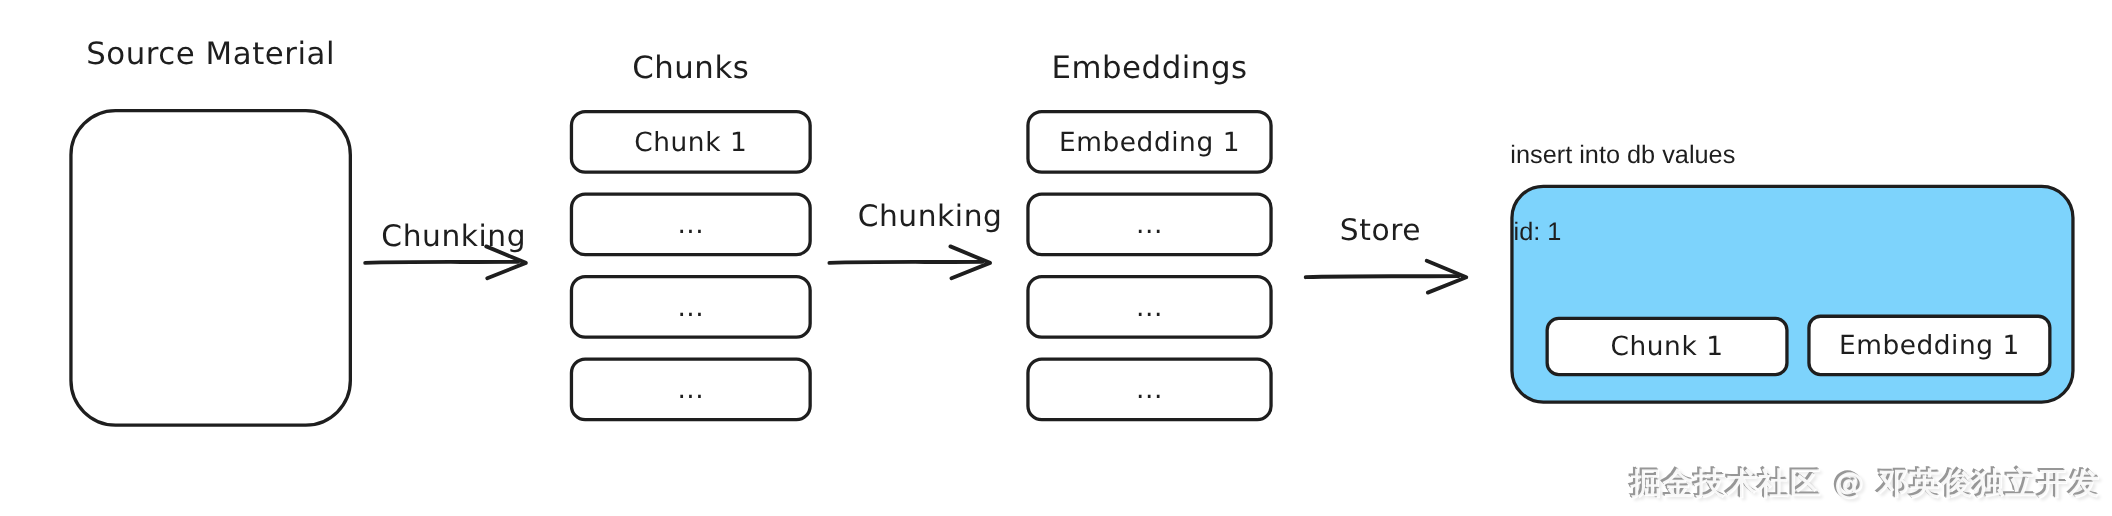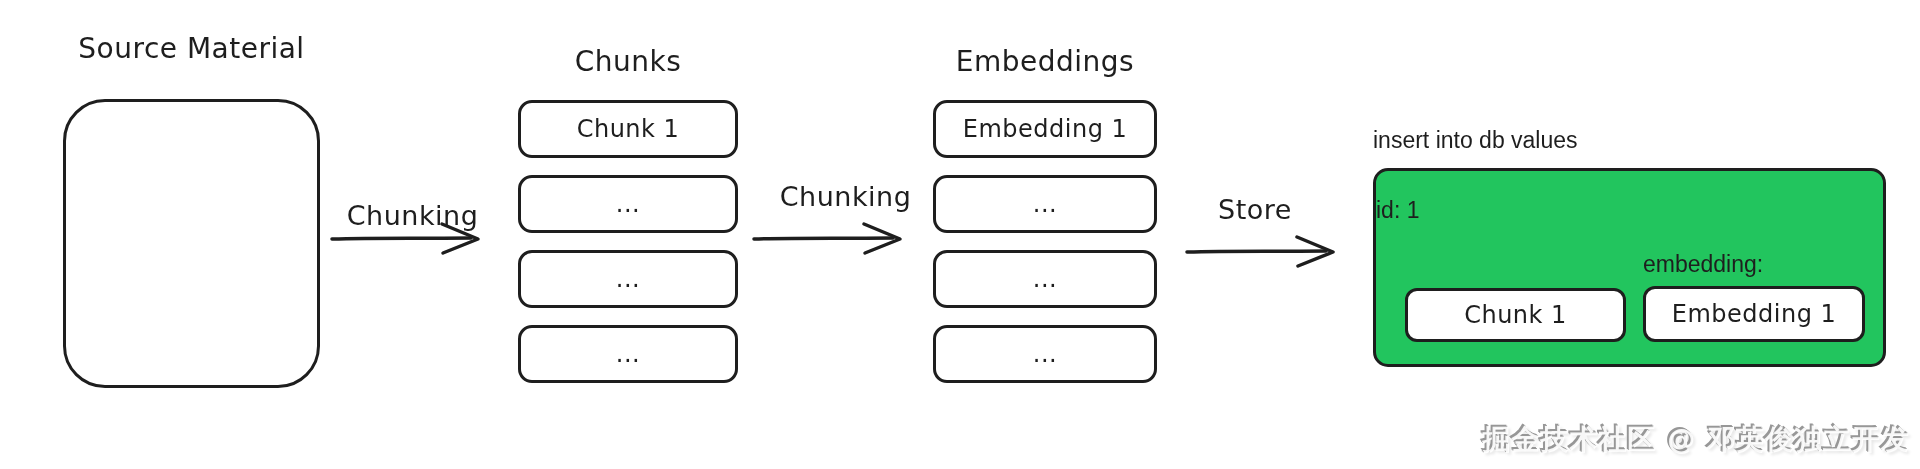--- a/index.html
+++ b/index.html
@@ -58,22 +58,22 @@
     position:absolute;
     font-family:Liberation Sans, sans-serif;
     font-size:23px;
     text-align:left;
     color:var(--stroke);
   }
   .storage-box{
     position:absolute;
     left:1373px;top:168px;width:513px;height:199px;
     border:3.5px solid var(--stroke);
-    border-radius:15px;
-    background:#22c55e;
+    border-radius:30px;
+    background:#7dd3fc;
   }
   .storage-box .mono{position:absolute;}
   .inner-box{
     position:absolute;
     border:3px solid var(--stroke);
     border-radius:12px;
     background:#fff;
     display:flex;align-items:center;justify-content:center;
     font-size:24px;
   }
@@ -146,21 +146,20 @@
     <svg width="172" height="36" viewBox="0 0 172 36" fill="none" stroke="#1e1e1e" stroke-width="3.5" stroke-linecap="round" stroke-linejoin="round">
       <path d="M4 19 C 48 17.5, 98 18.5, 143 18"></path>
       <path d="M114 4 L 150 19 L 115 33"></path>
     </svg>
   </div>
 
   <div class="mono" style="left:1373px;top:127px;width:513px;">insert into db values</div>
 
   <div class="storage-box">
     <div class="mono" style="left:0;top:26px;width:100%;">id: 1</div>
-    <div class="mono" style="left:267px;top:80px;width:222px;">embedding:</div>
     <div class="inner-box" style="left:29px;top:117px;width:221px;height:54px;">
       <span class="hand lbl">Chunk 1</span>
     </div>
     <div class="inner-box" style="left:267px;top:115px;width:222px;height:56px;">
       <span class="hand lbl">Embedding 1</span>
     </div>
   </div>
 
   <div class="watermark">掘金技术社区 @ 邓英俊独立开发</div>
 

